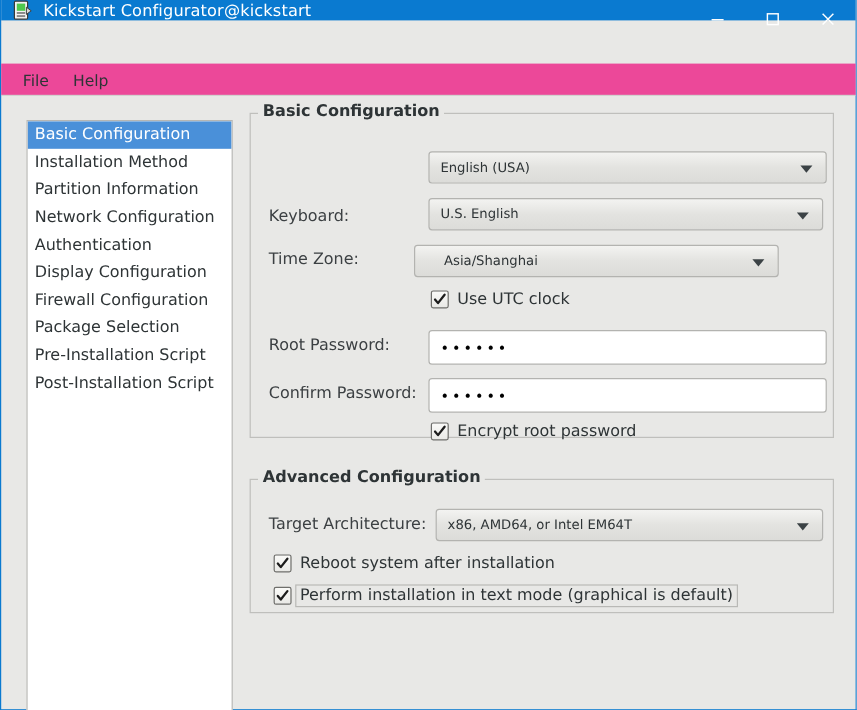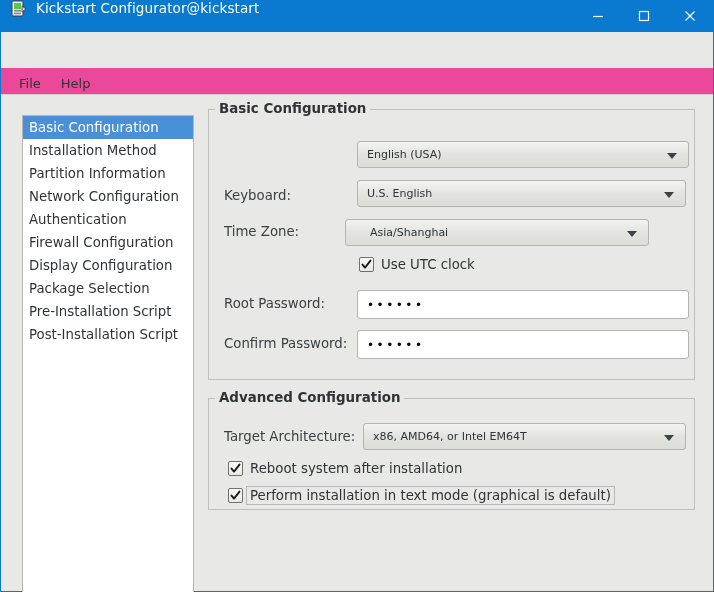--- a/index.html
+++ b/index.html
@@ -17,23 +17,24 @@
     position: relative;
     width: 714px;
     height: 592px;
     box-sizing: border-box;
     background: #e8e8e6;
     border: 1px solid #0a7ad0;
     border-top: none;
   }
   
   .titlebar {
-    height: 32px;
+    height: 17px;
     background: #0a7ad0;
     display: flex;
+    align-items: center;
     position: relative;
   }
   .title-icon {
     width: 18px;
     height: 18px;
     margin-left: 9px;
     margin-right: 8px;
     position: relative;
     flex: none;
   }
@@ -122,21 +123,21 @@
     top: -9px;
     left: 6px;
     background: #e8e8e6;
     padding: 0 4px;
     font-size: 13.4px;
     font-weight: bold;
     color: #2e3436;
     white-space: nowrap;
   }
   .gb-basic { height: 271px; }
-  .gb-adv   { height: 112px; margin-top: 18px; }
+  .gb-adv   { height: 112px; margin-top: 34px; }
 
   .row {
     position: absolute;
     display: flex;
     align-items: center;
   }
   .lbl {
     font-size: 13.3px;
     color: #3c4043;
     white-space: nowrap;
@@ -256,22 +257,22 @@
   </div>
 
   <div class="content">
 
     <div class="sidebar">
       <div class="side-item selected">Basic Configuration</div>
       <div class="side-item">Installation Method</div>
       <div class="side-item">Partition Information</div>
       <div class="side-item">Network Configuration</div>
       <div class="side-item">Authentication</div>
+      <div class="side-item">Display Configuration</div>
       <div class="side-item">Firewall Configuration</div>
-      <div class="side-item">Display Configuration</div>
       <div class="side-item">Package Selection</div>
       <div class="side-item">Pre-Installation Script</div>
       <div class="side-item">Post-Installation Script</div>
     </div>
 
     <div class="pane">
 
       <div class="groupbox gb-basic">
         <div class="group-title">Basic Configuration</div>
 
@@ -312,20 +313,28 @@
           <span>••••••</span>
         </div>
 
         <div class="row" style="left:15px; top:226px;">
           <span class="lbl">Confirm Password:</span>
         </div>
         <div class="field" style="left:148px; top:220px; width:332px;">
           <span>••••••</span>
         </div>
 
+        <div class="checkrow" style="left:150px; top:257px;">
+          <span class="cbox">
+            <svg width="11" height="11" viewBox="0 0 11 11">
+                <path d="M1.5 5.6 L4 8.6 L9.5 1.6" fill="none" stroke="#1c1c1c" stroke-width="1.9" stroke-linecap="round" stroke-linejoin="round"></path>
+              </svg>
+          </span>
+          <span class="cbox-label">Encrypt root password</span>
+        </div>
       </div>
 
       <div class="groupbox gb-adv">
         <div class="group-title">Advanced Configuration</div>
 
         <div class="row" style="left:15px; top:30px;">
           <span class="lbl">Target Architecture:</span>
         </div>
         <div class="combo" style="left:154px; top:24px; width:323px;">
           <span>x86, AMD64, or Intel EM64T</span>

